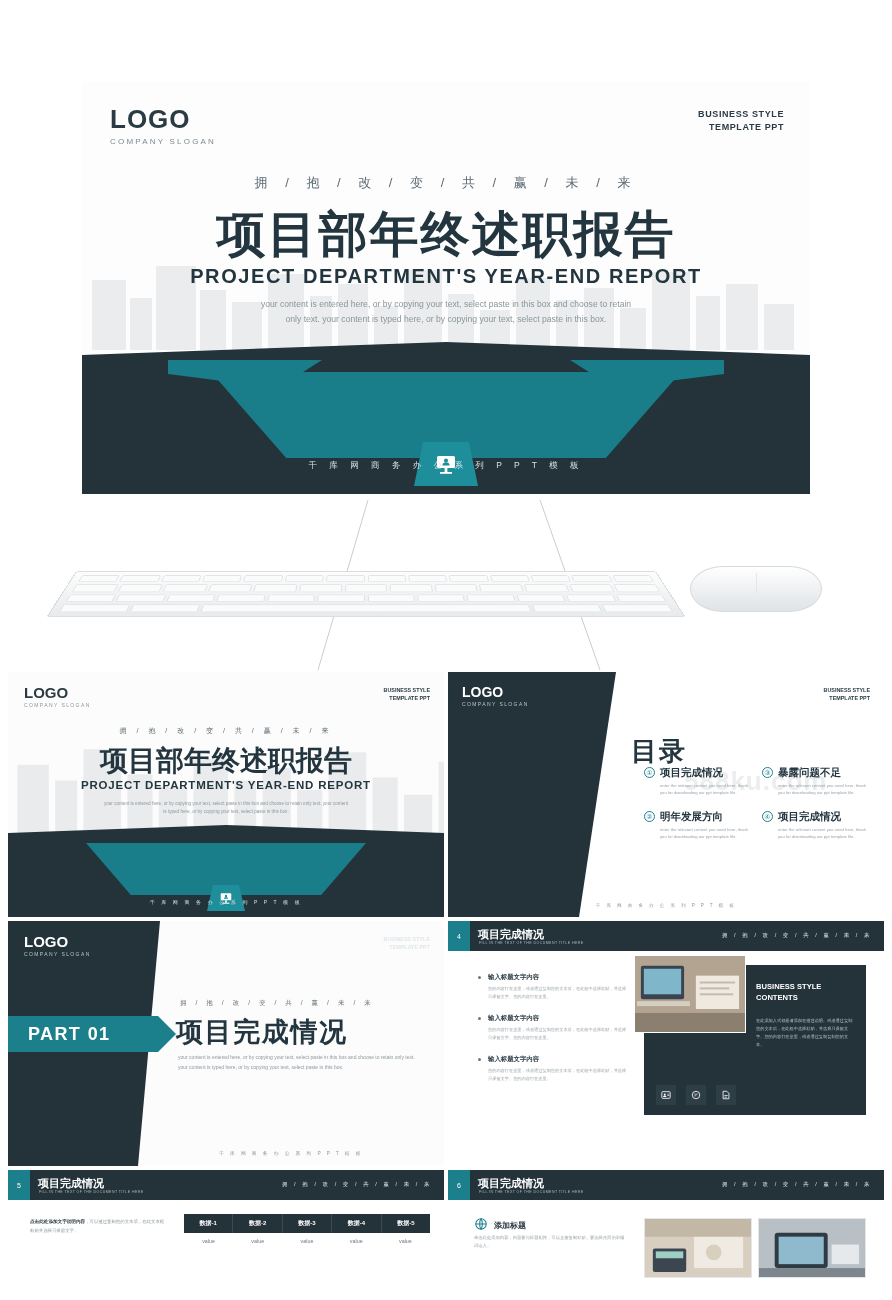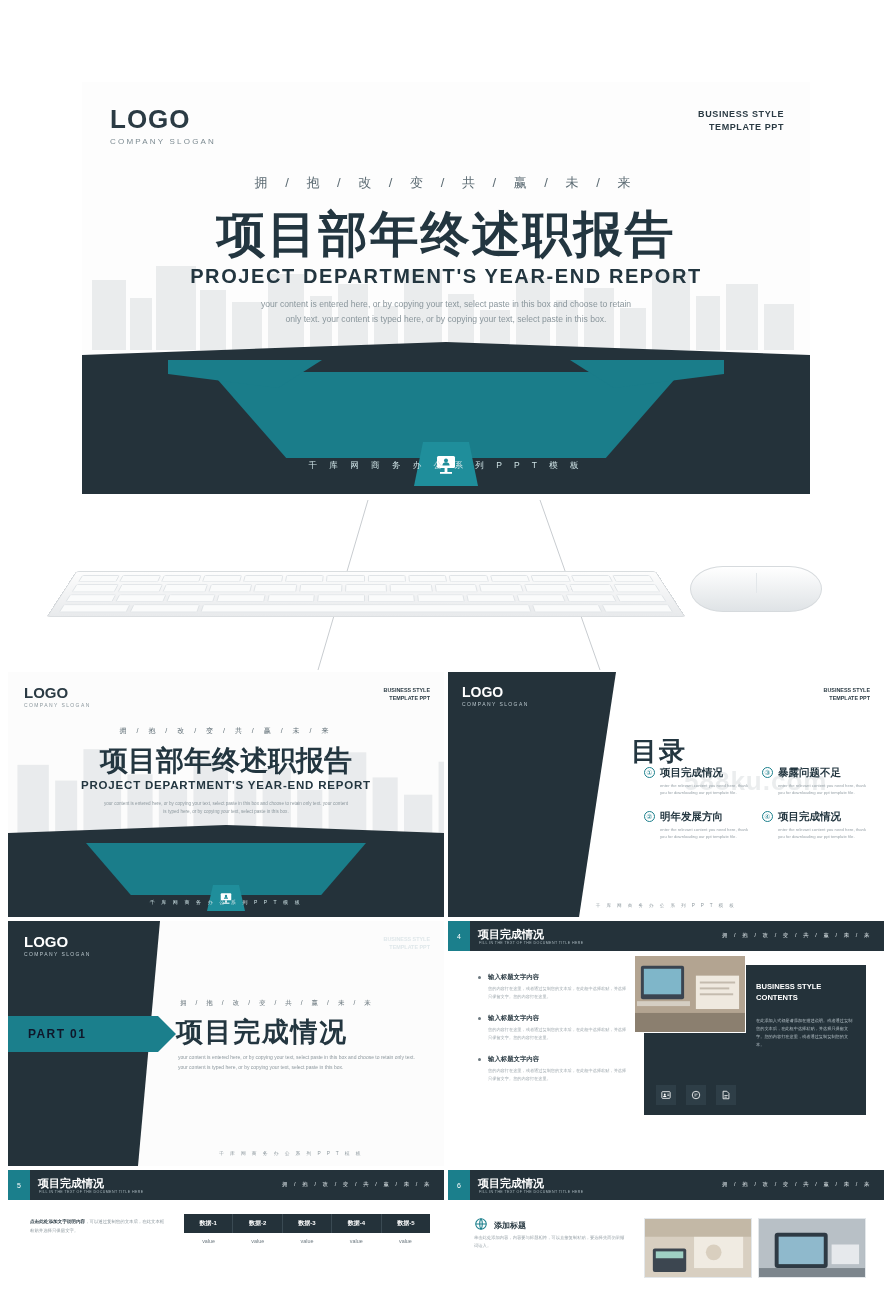--- a/index.html
+++ b/index.html
@@ -130,21 +130,21 @@
   
   #s3 { background:#24323a; }
   .p-logo { position:absolute; left:16px; top:12px; font-size:15px; font-weight:bold; color:#fff; }
   .p-logo-sub { position:absolute; left:16px; top:30px; font-size:5px; color:#b9c6cc; letter-spacing:1.4px; }
   .p-hdr { position:absolute; right:14px; top:14px; text-align:right; font-size:5.4px;
     font-weight:bold; color:#dfe7ea; line-height:1.5; }
   .p-white { position:absolute; left:130px; top:0; bottom:0; right:0; background:#fcfcfc;
     clip-path: polygon(22px 0, 100% 0, 100% 100%, 0 100%); }
   .p-tab { position:absolute; left:0; top:95px; width:150px; height:36px; background:#1b7f8c;
     display:flex; align-items:center; }
-  .p-tab span { margin-left:20px; font-size:12px; font-weight:bold; color:#0f172a; letter-spacing:1.4px; }
+  .p-tab span { margin-left:20px; font-size:18px; font-weight:bold; color:#ffffff; letter-spacing:1.4px; }
   .p-tab:after { content:""; position:absolute; right:-18px; top:0; width:0; height:0;
     border-top:18px solid transparent; border-bottom:18px solid transparent; border-left:18px solid #1b7f8c; }
   .p-kick { position:absolute; left:172px; top:78px; font-size:6.5px; color:#6a777e; letter-spacing:3.6px; }
   .p-h1 { position:absolute; left:168px; top:93px; font-size:27px; font-weight:bold; color:#233640;
     letter-spacing:1.6px; }
   .p-para { position:absolute; left:170px; right:24px; top:132px; font-size:5px; color:#8d989e; line-height:1.9; }
   .p-foot { position:absolute; left:130px; right:0; bottom:10px; text-align:center; font-size:4.8px;
     color:#8d989e; letter-spacing:2.4px; }
 
   

